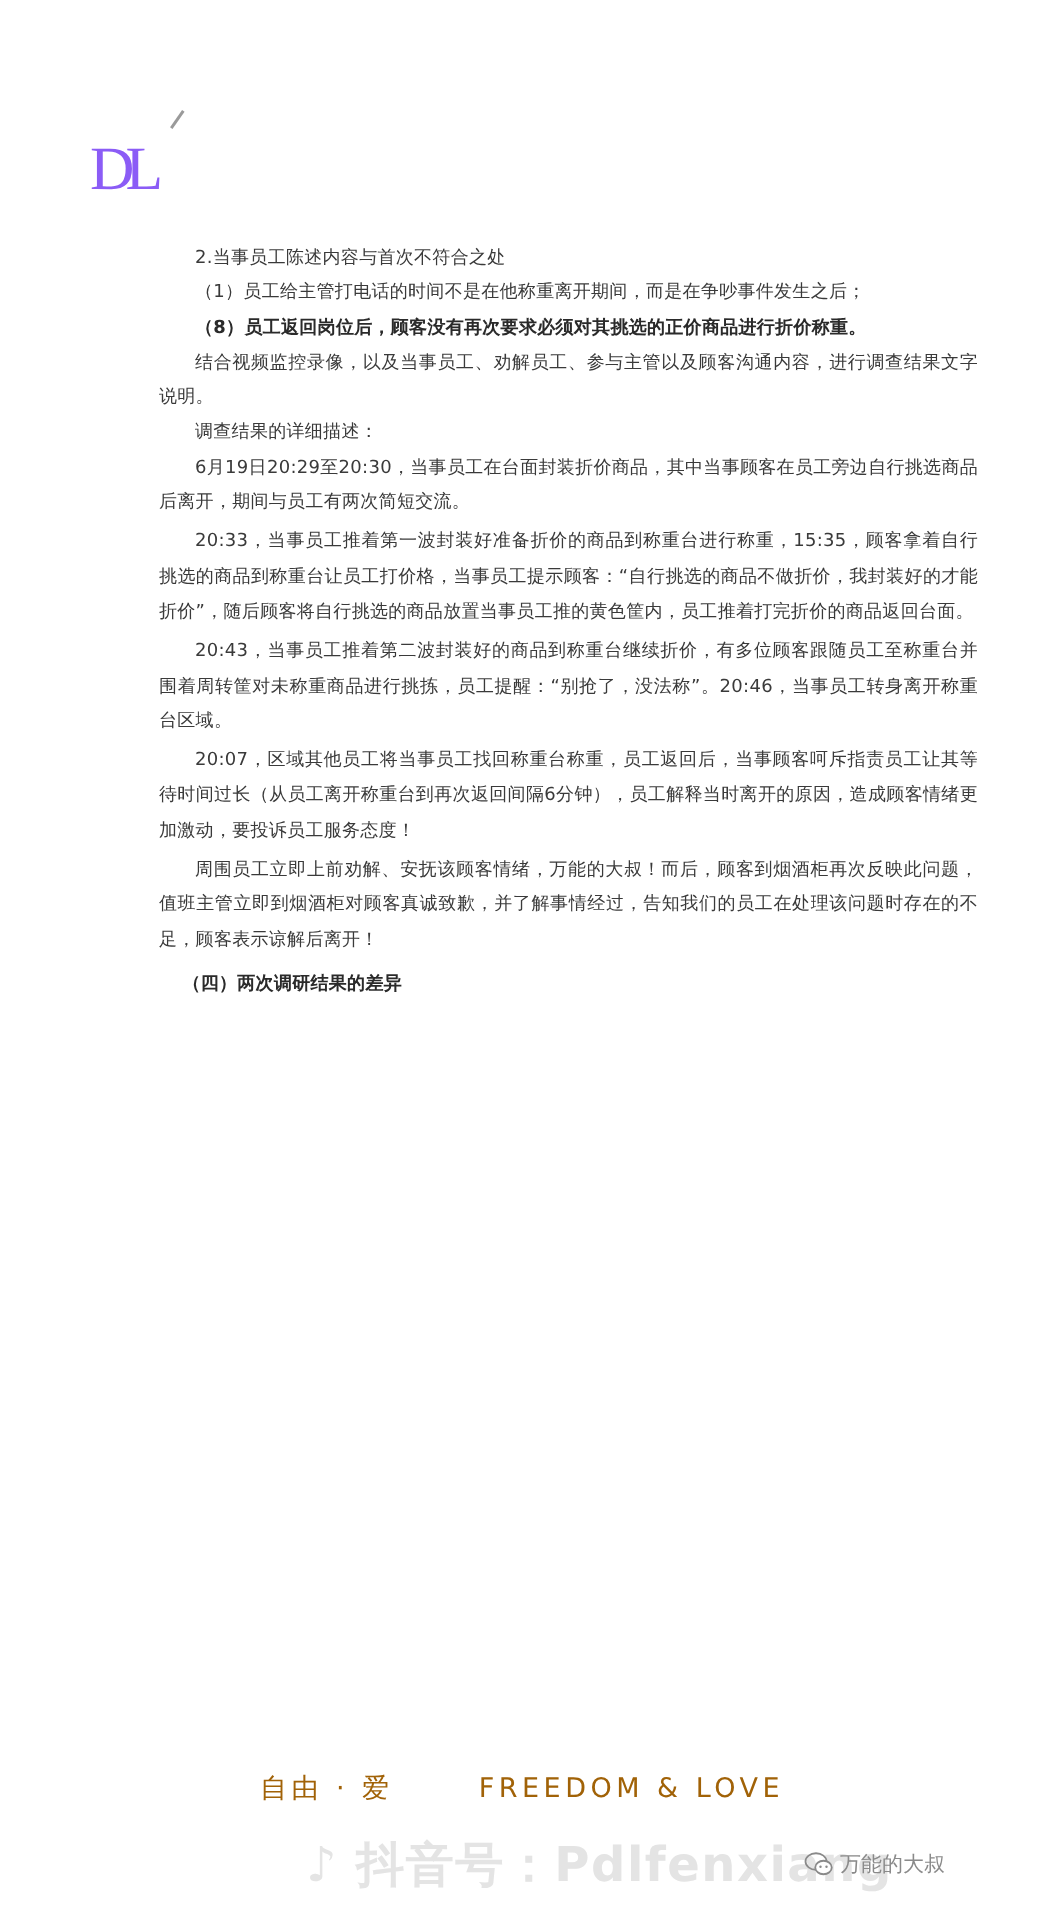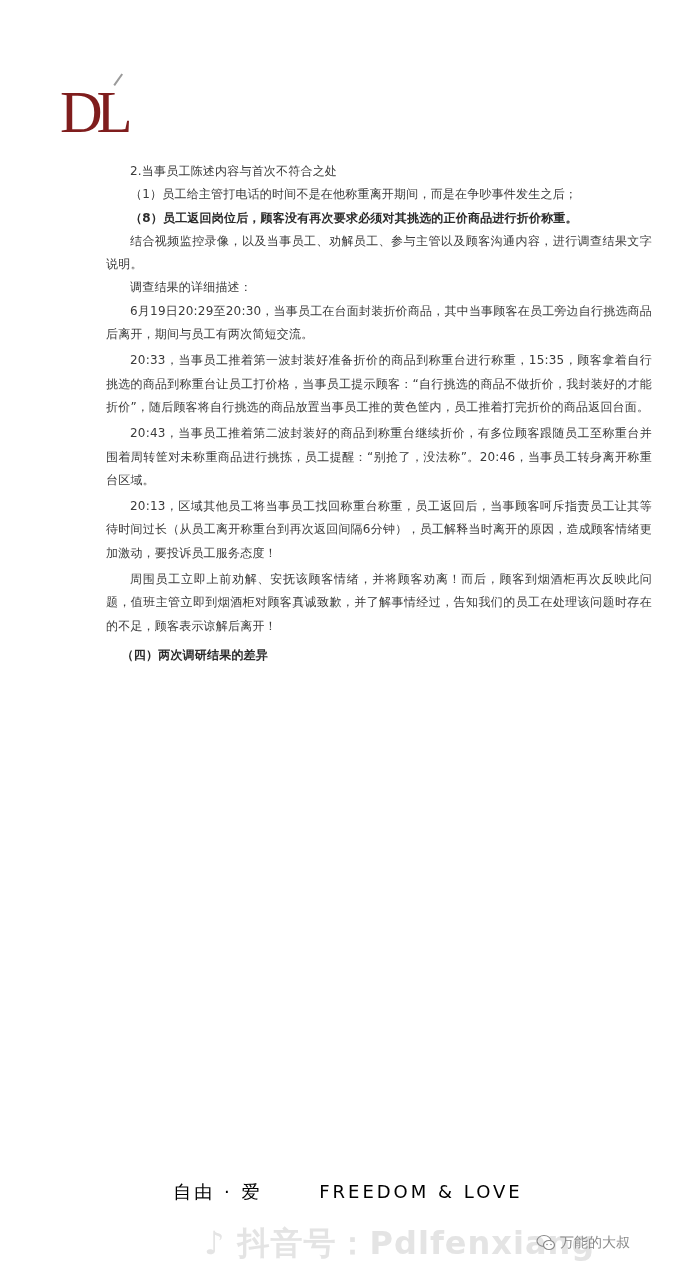--- a/index.html
+++ b/index.html
@@ -2,39 +2,39 @@
 <html><head>
   <meta charset="utf-8">
   <style>
     html, body { margin: 0; padding: 0; }
     body {
       width: 696px; height: 1280px; background: #ffffff; position: relative; overflow: hidden;
       font-family: "DejaVu Sans", sans-serif; color: #3a3a3a;
     }
     .logo {
       position: absolute; left: 60px; top: 82px; width: 82px; height: 60px;
-      font-family: "Liberation Serif", "DejaVu Serif", serif; color: #7f1d1d;
-      font-size: 59px; line-height: 60px; letter-spacing: -6px;
+      font-family: "Liberation Serif", "DejaVu Serif", serif; color: #8b5cf6;
+      font-size: 41px; line-height: 60px; letter-spacing: -6px;
     }
     .logo .accent {
       position: absolute; left: 55px; top: 2px; width: 14px; height: 2px;
       border-top: 2px solid #9a9a9a; transform: rotate(-55deg); transform-origin: left;
     }
     .doc {
       position: absolute; left: 106px; top: 160px; width: 546px;
       font-size: 12px; line-height: 23.3px; letter-spacing: 0.2px;
     }
     .doc p { margin: 0; text-align: justify; }
     .doc .ind { text-indent: 2em; }
     .doc .bold { font-weight: bold; color: #2a2a2a; }
     .doc .heading { font-weight: bold; color: #2a2a2a; text-indent: 1.3em; margin-top: 6px; }
     .doc .gap { margin-top: 3px; }
     .footer {
       position: absolute; left: 0; top: 1180px; width: 696px; text-align: center;
-      color: #000000; font-size: 18px; letter-spacing: 3px;
+      color: #a16207; font-size: 18px; letter-spacing: 3px;
     }
     .footer .cn { margin-right: 48px; }
     .watermark {
       position: absolute; left: 204px; top: 1222px; color: #e4e4e4;
       font-size: 32px; font-weight: bold; letter-spacing: 1px;
     }
     .wechat {
       position: absolute; left: 536px; top: 1234px; color: #8a8a8a; font-size: 14px;
       display: flex; align-items: flex-start; gap: 4px;
     }
@@ -51,22 +51,22 @@
 <div class="doc">
   <p class="ind">2.当事员工陈述内容与首次不符合之处</p>
   <p class="ind">（1）员工给主管打电话的时间不是在他称重离开期间，而是在争吵事件发生之后；</p>
   <p class="ind bold">（8）员工返回岗位后，顾客没有再次要求必须对其挑选的正价商品进行折价称重。</p>
 
   <p class="ind">结合视频监控录像，以及当事员工、劝解员工、参与主管以及顾客沟通内容，进行调查结果文字说明。</p>
   <p class="ind">调查结果的详细描述：</p>
   <p class="ind">6月19日20:29至20:30，当事员工在台面封装折价商品，其中当事顾客在员工旁边自行挑选商品后离开，期间与员工有两次简短交流。</p>
   <p class="ind gap">20:33，当事员工推着第一波封装好准备折价的商品到称重台进行称重，15:35，顾客拿着自行挑选的商品到称重台让员工打价格，当事员工提示顾客：“自行挑选的商品不做折价，我封装好的才能折价”，随后顾客将自行挑选的商品放置当事员工推的黄色筐内，员工推着打完折价的商品返回台面。</p>
   <p class="ind gap">20:43，当事员工推着第二波封装好的商品到称重台继续折价，有多位顾客跟随员工至称重台并围着周转筐对未称重商品进行挑拣，员工提醒：“别抢了，没法称”。20:46，当事员工转身离开称重台区域。</p>
-  <p class="ind gap">20:13，区域其他员工将当事员工找回称重台称重，员工返回后，当事顾客呵斥指责员工让其等待时间过长（从员工离开称重台到再次返回间隔6分钟），员工解释当时离开的原因，造成顾客情绪更加激动，要投诉员工服务态度！</p>
-  <p class="ind gap">周围员工立即上前劝解、安抚该顾客情绪，并将顾客劝离！而后，顾客到烟酒柜再次反映此问题，值班主管立即到烟酒柜对顾客真诚致歉，并了解事情经过，告知我们的员工在处理该问题时存在的不足，顾客表示谅解后离开！</p>
+  <p class="ind gap">20:07，区域其他员工将当事员工找回称重台称重，员工返回后，当事顾客呵斥指责员工让其等待时间过长（从员工离开称重台到再次返回间隔6分钟），员工解释当时离开的原因，造成顾客情绪更加激动，要投诉员工服务态度！</p>
+  <p class="ind gap">周围员工立即上前劝解、安抚该顾客情绪，万能的大叔！而后，顾客到烟酒柜再次反映此问题，值班主管立即到烟酒柜对顾客真诚致歉，并了解事情经过，告知我们的员工在处理该问题时存在的不足，顾客表示谅解后离开！</p>
 
   <p class="heading">（四）两次调研结果的差异</p>
 </div>
 
 <div class="footer">
   <span class="cn">自由 · 爱</span>
   <span>FREEDOM &amp; LOVE</span>
 </div>
 
 <div class="watermark">

